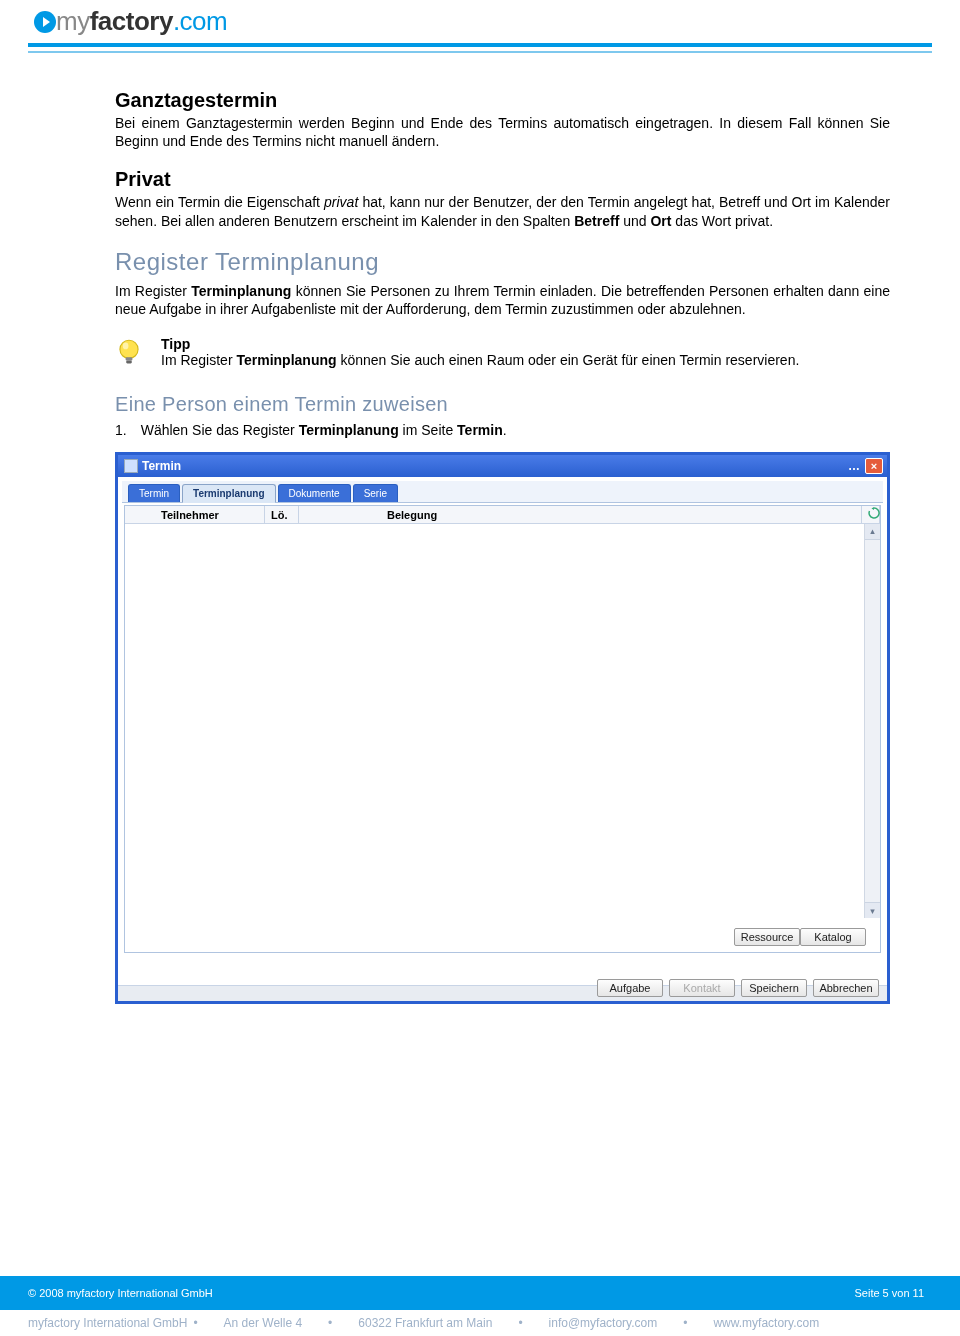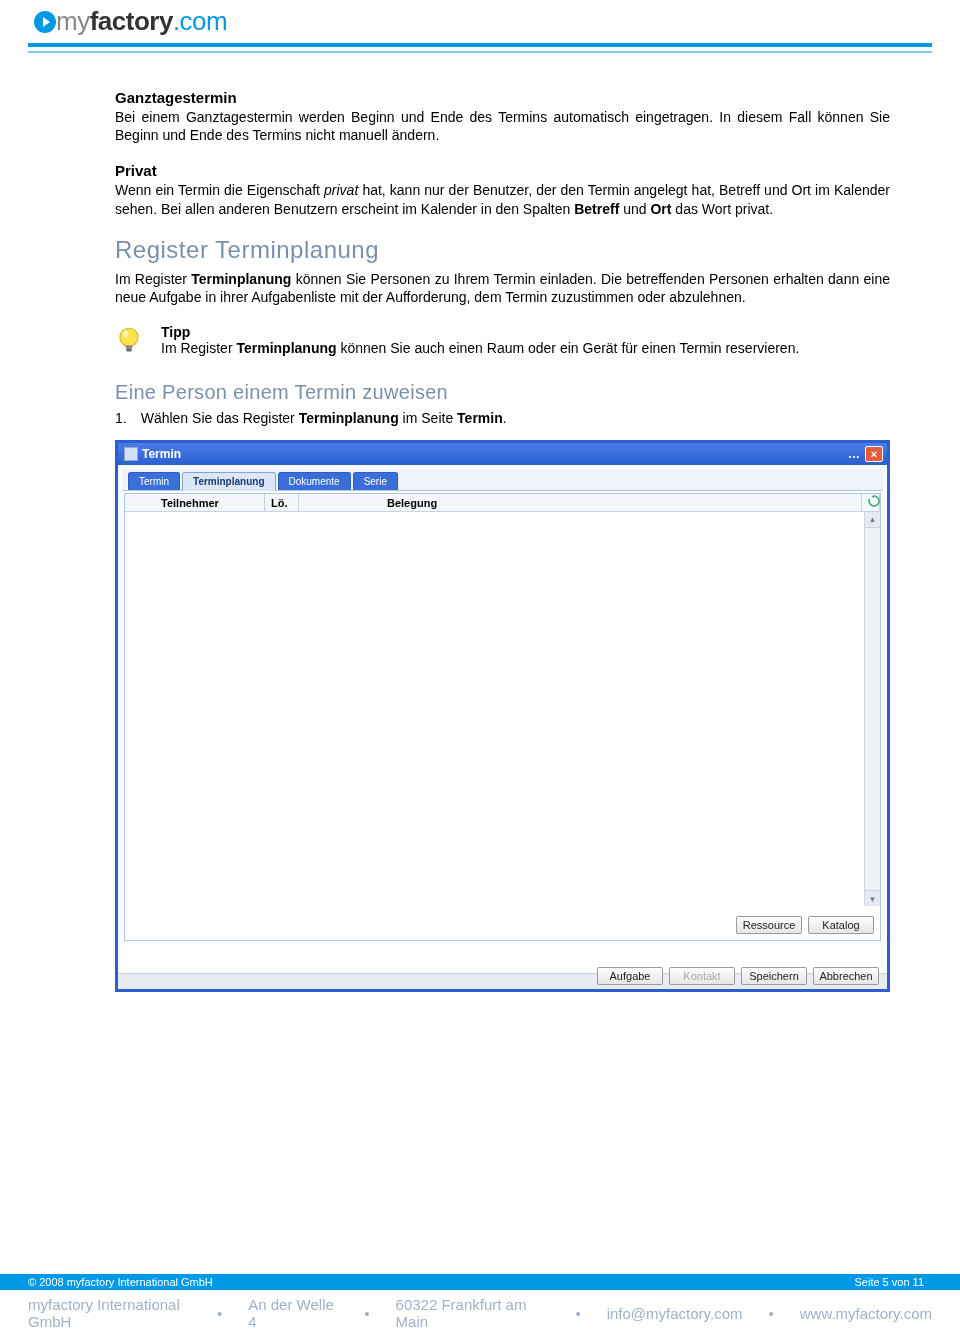--- a/index.html
+++ b/index.html
@@ -11,21 +11,21 @@
   .logo-icon::after { content: ""; width: 0; height: 0; border-left: 7px solid #fff; border-top: 5px solid transparent; border-bottom: 5px solid transparent; margin-left: 2px; }
   .logo-text { font-size: 26px; letter-spacing: -0.5px; }
   .logo-text .my { color: #888; font-weight: 400; }
   .logo-text .factory { color: #333; font-weight: 700; }
   .logo-text .dotcom { color: #0099e5; font-weight: 400; }
   .header-title { font-size: 30px; color: #9fb2c9; font-weight: 400; }
   .blue-bars { margin-top: 4px; }
   .blue-bar-1 { height: 4px; background: #0099e5; margin: 0 28px; }
   .blue-bar-2 { height: 2px; background: #7ec8ee; margin: 4px 28px 0 28px; }
   .content { padding: 36px 70px 20px 115px; }
-  .section-heading { font-family: Arial, sans-serif; font-size: 15px; font-weight: 700; margin-bottom: 2px; }
+  .section-heading { font-family: Arial, sans-serif; font-size: 20px; font-weight: 700; margin-bottom: 2px; }
   .body-text { text-align: justify; line-height: 1.3; margin-bottom: 18px; }
   .h1 { font-size: 24px; color: #7990ad; font-weight: 400; margin-bottom: 6px; letter-spacing: 0.5px; }
   .h2 { font-size: 20px; color: #7990ad; font-weight: 400; margin-bottom: 6px; margin-top: 18px; letter-spacing: 0.3px; }
   .tip-box { display: flex; gap: 16px; margin: 12px 0 8px 0; align-items: flex-start; }
   .bulb-icon { width: 30px; flex-shrink: 0; margin-top: 2px; }
   .tip-content { flex: 1; }
   .tip-title { font-weight: 700; }
   .ol-item { display: flex; gap: 14px; margin-top: 6px; }
   .ol-num { flex-shrink: 0; }
   .screenshot { margin-top: 14px; border: 3px solid #2a5fd0; background: #fff; height: 552px; position: relative; }
@@ -42,29 +42,29 @@
   .th { border-right: 1px solid #c8d4e6; padding: 0 6px; line-height: 18px; font-weight: 700; }
   .th1 { width: 110px; margin-left: 20px; }
   .th2 { width: 34px; }
   .th3 { width: 82px; }
   .th4 { flex: 1; }
   .th-icon { width: 18px; text-align: center; }
   .table-body { position: absolute; top: 18px; left: 0; right: 16px; bottom: 34px; background: #fff; }
   .vscroll { position: absolute; top: 18px; right: 0; width: 16px; bottom: 34px; background: #eef1f6; border-left: 1px solid #d0d8e4; }
   .vscroll-up { height: 16px; background: #e4e9f2; border-bottom: 1px solid #cbd4e2; text-align: center; font-size: 9px; color: #6a7a90; line-height: 14px; }
   .vscroll-down { position: absolute; bottom: 0; left: 0; right: 0; height: 16px; background: #e4e9f2; border-top: 1px solid #cbd4e2; text-align: center; font-size: 9px; color: #6a7a90; line-height: 16px; }
-  .button-row-1 { position: absolute; bottom: 6px; right: 6px; display: flex; gap: 6px; }
+  .button-row-1 { position: absolute; bottom: 6px; right: 14px; display: flex; gap: 0; }
   .button-row-2 { position: absolute; bottom: 4px; right: 8px; display: flex; gap: 6px; }
   .btn { background: linear-gradient(#fdfdfd, #e6e6e6); border: 1px solid #9a9a9a; font-size: 11px; padding: 2px 0; width: 66px; text-align: center; border-radius: 2px; color: #222; }
   .btn.disabled { color: #aaa; }
   .bottom-strip { position: absolute; left: 0; right: 0; bottom: 0; height: 16px; background: #e8ecf2; border-top: 1px solid #c8d4e6; }
   
   .footer { position: absolute; left: 0; right: 0; bottom: 0; width: 960px; }
-  .footer-bar { height: 16px; background: #0099e5; color: #fff; font-size: 11px; display: flex; justify-content: space-between; align-items: center; padding: 0 36px 0 28px; }
-  .footer-info { display: flex; gap: 0; color: #9fb2c9; font-size: 15px; padding: 6px 28px; align-items: center; }
+  .footer-bar { height: 34px; background: #0099e5; color: #fff; font-size: 11px; display: flex; justify-content: space-between; align-items: center; padding: 0 36px 0 28px; }
+  .footer-info { display: flex; gap: 0; color: #9fb2c9; font-size: 12px; padding: 6px 28px; align-items: center; }
   .footer-sep { margin: 0 26px; }
   .page-wrap { min-height: 1336px; position: relative; }
 </style>
 </head>
 <body>
 
 <div class="page-wrap">
 <div class="page">
 
   <div class="header">

